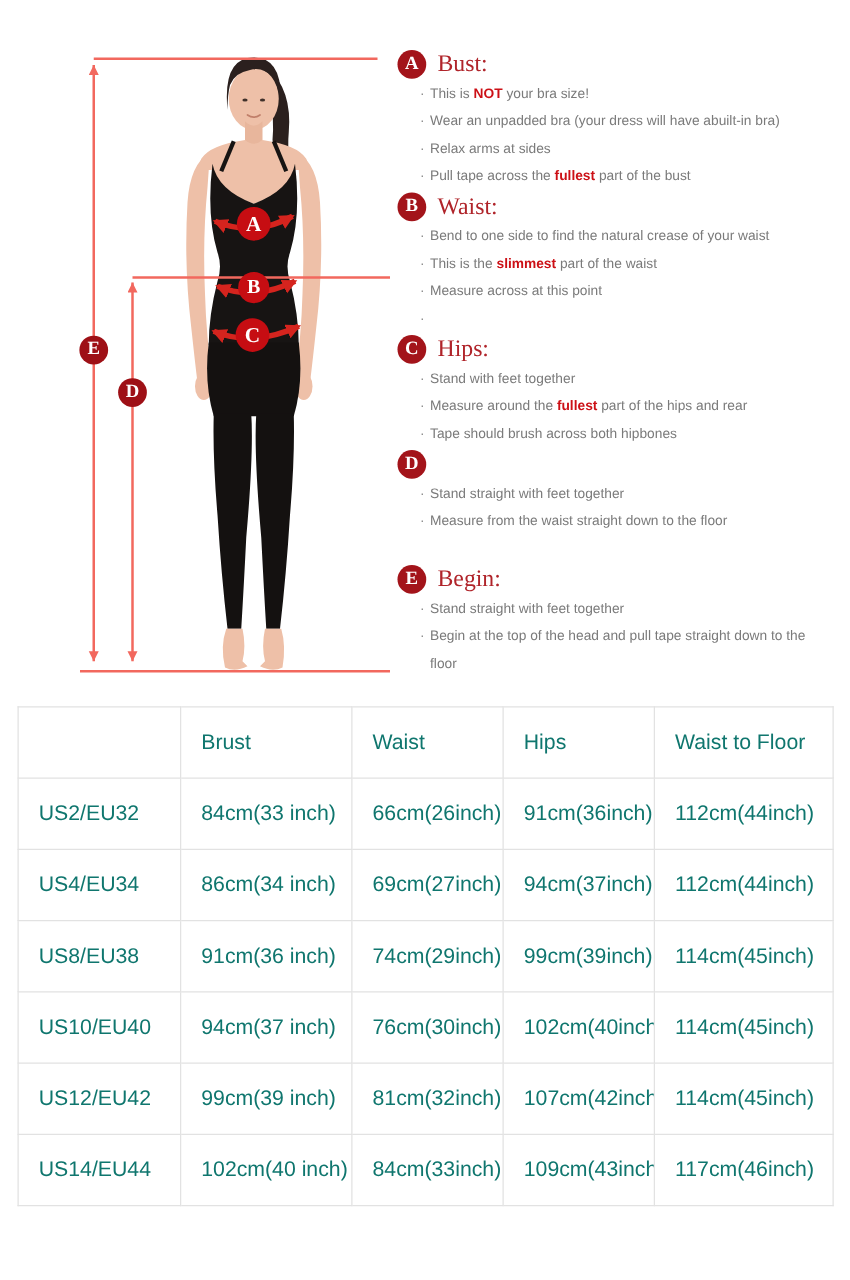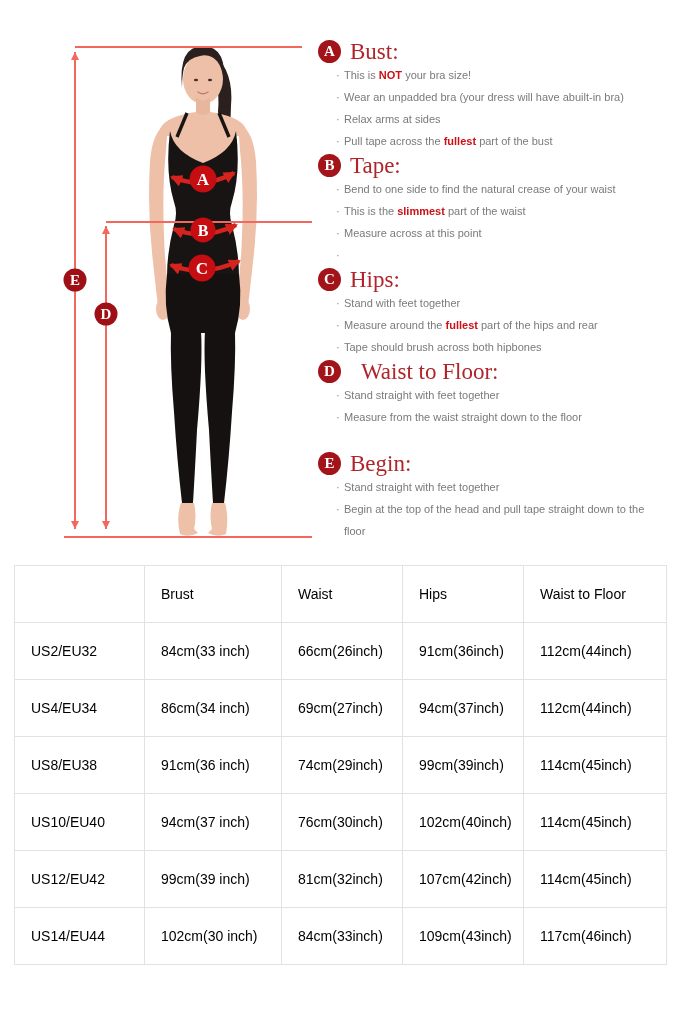--- a/index.html
+++ b/index.html
@@ -30,38 +30,38 @@
   .section{margin:0;}
   .sec-head{display:flex;align-items:center;height:26px;}
   .sec-badge{
     flex:0 0 auto;width:23px;height:23px;border-radius:50%;
     background:#a3141a;color:#fff;
     font-family:"Liberation Serif", serif;font-weight:bold;font-size:15px;
     display:flex;align-items:center;justify-content:center;margin-right:9px;line-height:1;
   }
   .sec-title{
     font-family:"Liberation Serif", serif;
-    font-size:23px;color:#b0242a;line-height:1;
+    font-size:19px;color:#b0242a;line-height:1;
   }
   .section-waist-to-floor .sec-title{margin-left:11px;}
   .section-waist-to-floor{margin-bottom:22px;}
   .bullets{margin:0;padding:0;list-style:none;}
   .bullets li{
     display:flex;align-items:flex-start;
     font-size:11px;line-height:22px;color:#7a7a7a;
     padding-left:18px;
   }
   .bullets .dot{flex:0 0 8px;color:#8a8a8a;}
   .bullets .hl{color:#cc1016;font-weight:bold;}
   
   .size-table{
     position:absolute;left:14px;top:565px;
     border-collapse:collapse;table-layout:fixed;
     width:652px;
-    font-size:14px;color:#000000;
+    font-size:17px;color:#0f766e;
   }
   .size-table th,.size-table td{
     border:1px solid #e2e2e2;
     height:56px;padding:0 6px 0 16px;
     text-align:left;vertical-align:middle;
     font-weight:normal;white-space:nowrap;overflow:hidden;
   }
   .col1{width:130px;} .col2{width:137px;} .col3{width:121px;} .col4{width:121px;} .col5{width:143px;}
 </style>
 </head>
@@ -163,21 +163,21 @@
             </li>
             <li>
               <span class="dot">·</span>
               <span>Pull tape across the <b class="hl">fullest</b> part of the bust</span>
             </li>
           </ul>
         </div>
         <div class="section section-waist">
           <div class="sec-head">
             <span class="sec-badge">B</span>
-            <span class="sec-title">Tape:</span>
+            <span class="sec-title">Waist:</span>
           </div>
           <ul class="bullets">
             <li>
               <span class="dot">·</span>
               <span>Bend to one side to find the natural crease of your waist</span>
             </li>
             <li>
               <span class="dot">·</span>
               <span>This is the <b class="hl">slimmest</b> part of the waist</span>
             </li>
@@ -206,21 +206,20 @@
             </li>
             <li>
               <span class="dot">·</span>
               <span>Tape should brush across both hipbones</span>
             </li>
           </ul>
         </div>
         <div class="section section-waist-to-floor">
           <div class="sec-head">
             <span class="sec-badge">D</span>
-            <span class="sec-title">Waist to Floor:</span>
           </div>
           <ul class="bullets">
             <li>
               <span class="dot">·</span>
               <span>Stand straight with feet together</span>
             </li>
             <li>
               <span class="dot">·</span>
               <span>Measure from the waist straight down to the floor</span>
             </li>
@@ -293,21 +292,21 @@
         </tr>
         <tr>
           <td>US12/EU42</td>
           <td>99cm(39 inch)</td>
           <td>81cm(32inch)</td>
           <td>107cm(42inch)</td>
           <td>114cm(45inch)</td>
         </tr>
         <tr>
           <td>US14/EU44</td>
-          <td>102cm(30 inch)</td>
+          <td>102cm(40 inch)</td>
           <td>84cm(33inch)</td>
           <td>109cm(43inch)</td>
           <td>117cm(46inch)</td>
         </tr>
       </tbody>
   </table>
 
 </div>
 
 </body></html>

